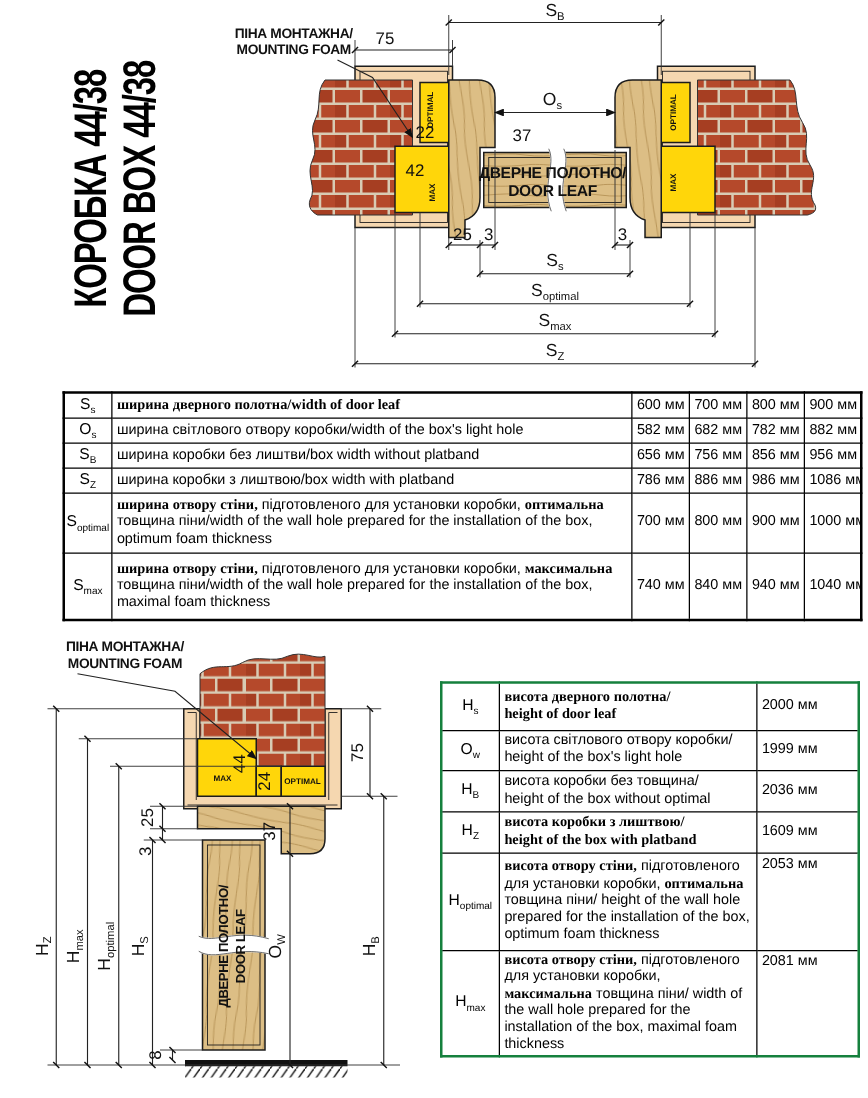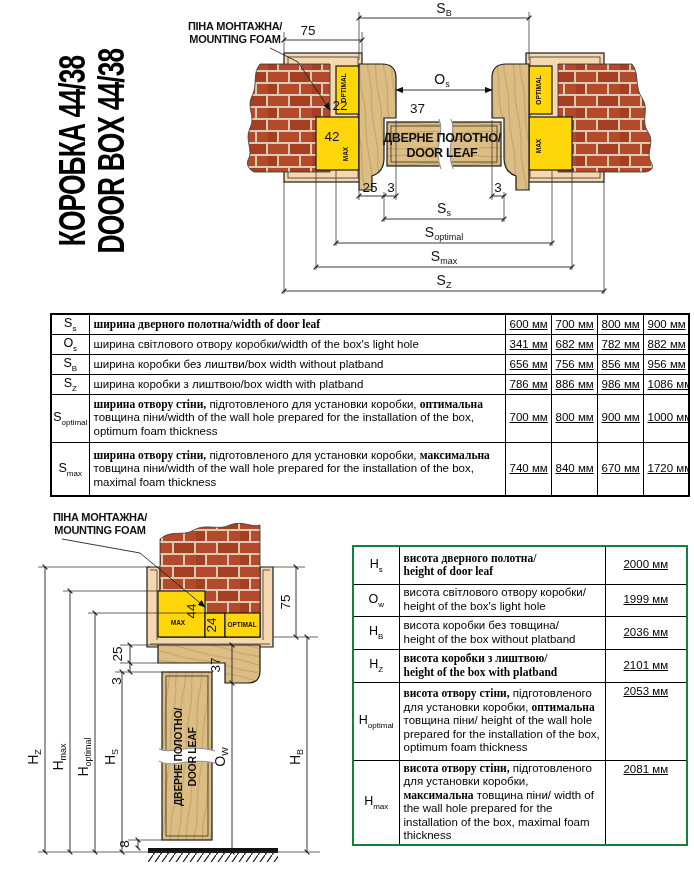--- a/index.html
+++ b/index.html
@@ -21,21 +21,21 @@
   .fo{font-size:11px;font-weight:bold;letter-spacing:-.3px;}
   .vtitle{position:absolute;left:-32px;top:112px;width:262px;height:78px;
           transform:rotate(-90deg) scale(.85,1.18);text-align:center;
           font-weight:bold;font-size:31px;line-height:1.08;letter-spacing:-1px;white-space:nowrap;}
   table{border-collapse:collapse;position:absolute;table-layout:fixed;}
   td{border:1px solid #000;padding:1px 4px;overflow:hidden;}
   .t1{left:50px;top:313px;width:638px;font-size:11.5px;line-height:1.18;border:2px solid #000;}
   .t2{left:352px;top:545px;width:334px;font-size:11.5px;line-height:1.18;border:2px solid #15803d;}
   .sym{text-align:center;font-size:12.5px;padding:1px 1px;}
   .sub{font-size:8px;vertical-align:sub;}
-  .val{text-align:center;white-space:nowrap;text-decoration:underline;}
+  .val{white-space:nowrap;}
   .b{font-weight:bold;font-family:Liberation Serif, serif;}
   .t2 .val{vertical-align:middle;}
   .t2 tr.vt .val{vertical-align:top;padding-top:2px;}
 </style>
 </head>
 <body>
 
 <div class="page">
 
   <div class="vtitle">
@@ -154,21 +154,21 @@
       <td class="sym"><span>S</span><span class="sub">s</span></td>
       <td class="b">ширина дверного полотна/width of door leaf</td>
       <td class="val">600 мм</td>
       <td class="val">700 мм</td>
       <td class="val">800 мм</td>
       <td class="val">900 мм</td>
     </tr>
     <tr style="height:15px">
       <td class="sym"><span>O</span><span class="sub">s</span></td>
       <td>ширина світлового отвору коробки/width of the box's light hole</td>
-      <td class="val">341 мм</td>
+      <td class="val">582 мм</td>
       <td class="val">682 мм</td>
       <td class="val">782 мм</td>
       <td class="val">882 мм</td>
     </tr>
     <tr style="height:15px">
       <td class="sym"><span>S</span><span class="sub">B</span></td>
       <td>ширина коробки без лиштви/box width without platband</td>
       <td class="val">656 мм</td>
       <td class="val">756 мм</td>
       <td class="val">856 мм</td>
@@ -188,22 +188,22 @@
       <td class="val">700 мм</td>
       <td class="val">800 мм</td>
       <td class="val">900 мм</td>
       <td class="val">1000 мм</td>
     </tr>
     <tr style="height:54px">
       <td class="sym"><span>S</span><span class="sub">max</span></td>
       <td><span class="b">ширина отвору стіни,</span><span> підготовленого для установки коробки, </span><span class="b">максимальна</span><span> товщина піни/width of the wall hole prepared for the installation of the box, maximal foam thickness</span></td>
       <td class="val">740 мм</td>
       <td class="val">840 мм</td>
-      <td class="val">670 мм</td>
-      <td class="val">1720 мм</td>
+      <td class="val">940 мм</td>
+      <td class="val">1040 мм</td>
     </tr>
   </tbody>
     </table>
 
   <svg style="position:absolute;left:20px;top:495px;" width="335" height="383" viewBox="0 0 335 383">
     <defs>
       <pattern id="brk2" width="44" height="24" patternUnits="userSpaceOnUse">
         <rect class="fl-mortar" width="44" height="24"></rect>
         <rect class="fl-brick" x="0" y="0" width="20" height="10"></rect>
         <rect class="fl-brick2" x="22" y="0" width="20" height="10"></rect>
@@ -309,27 +309,27 @@
       <td class="b"><span>висота дверного полотна/</span><br><span>height of door leaf</span></td>
       <td class="val">2000 мм</td>
     </tr>
     <tr style="height:32px">
       <td class="sym"><span>O</span><span class="sub">w</span></td>
       <td><span>висота світлового отвору коробки/</span><br><span>height of the box's light hole</span></td>
       <td class="val">1999 мм</td>
     </tr>
     <tr style="height:33px">
       <td class="sym"><span>H</span><span class="sub">B</span></td>
-      <td><span>висота коробки без товщина/</span><br><span>height of the box without platband</span></td>
+      <td><span>висота коробки без товщина/</span><br><span>height of the box without optimal</span></td>
       <td class="val">2036 мм</td>
     </tr>
     <tr style="height:33px">
       <td class="sym"><span>H</span><span class="sub">Z</span></td>
       <td class="b"><span>висота коробки з лиштвою/</span><br><span>height of the box with platband</span></td>
-      <td class="val">2101 мм</td>
+      <td class="val">1609 мм</td>
     </tr>
     <tr style="height:78px" class="vt">
       <td class="sym"><span>H</span><span class="sub">optimal</span></td>
       <td><span class="b">висота отвору стіни,</span><span> підготовленого для установки коробки, </span><span class="b">оптимальна</span><span> товщина піни/</span> <span>height of the wall hole prepared for the installation of the box, optimum foam thickness</span></td>
       <td class="val">2053 мм</td>
     </tr>
     <tr style="height:78px" class="vt">
       <td class="sym"><span>H</span><span class="sub">max</span></td>
       <td><span class="b">висота отвору стіни,</span><span> підготовленого для установки коробки, </span><span class="b">максимальна</span><span> товщина піни/</span> <span>width of the wall hole prepared for the installation of the box, maximal foam thickness</span></td>
       <td class="val">2081 мм</td>

